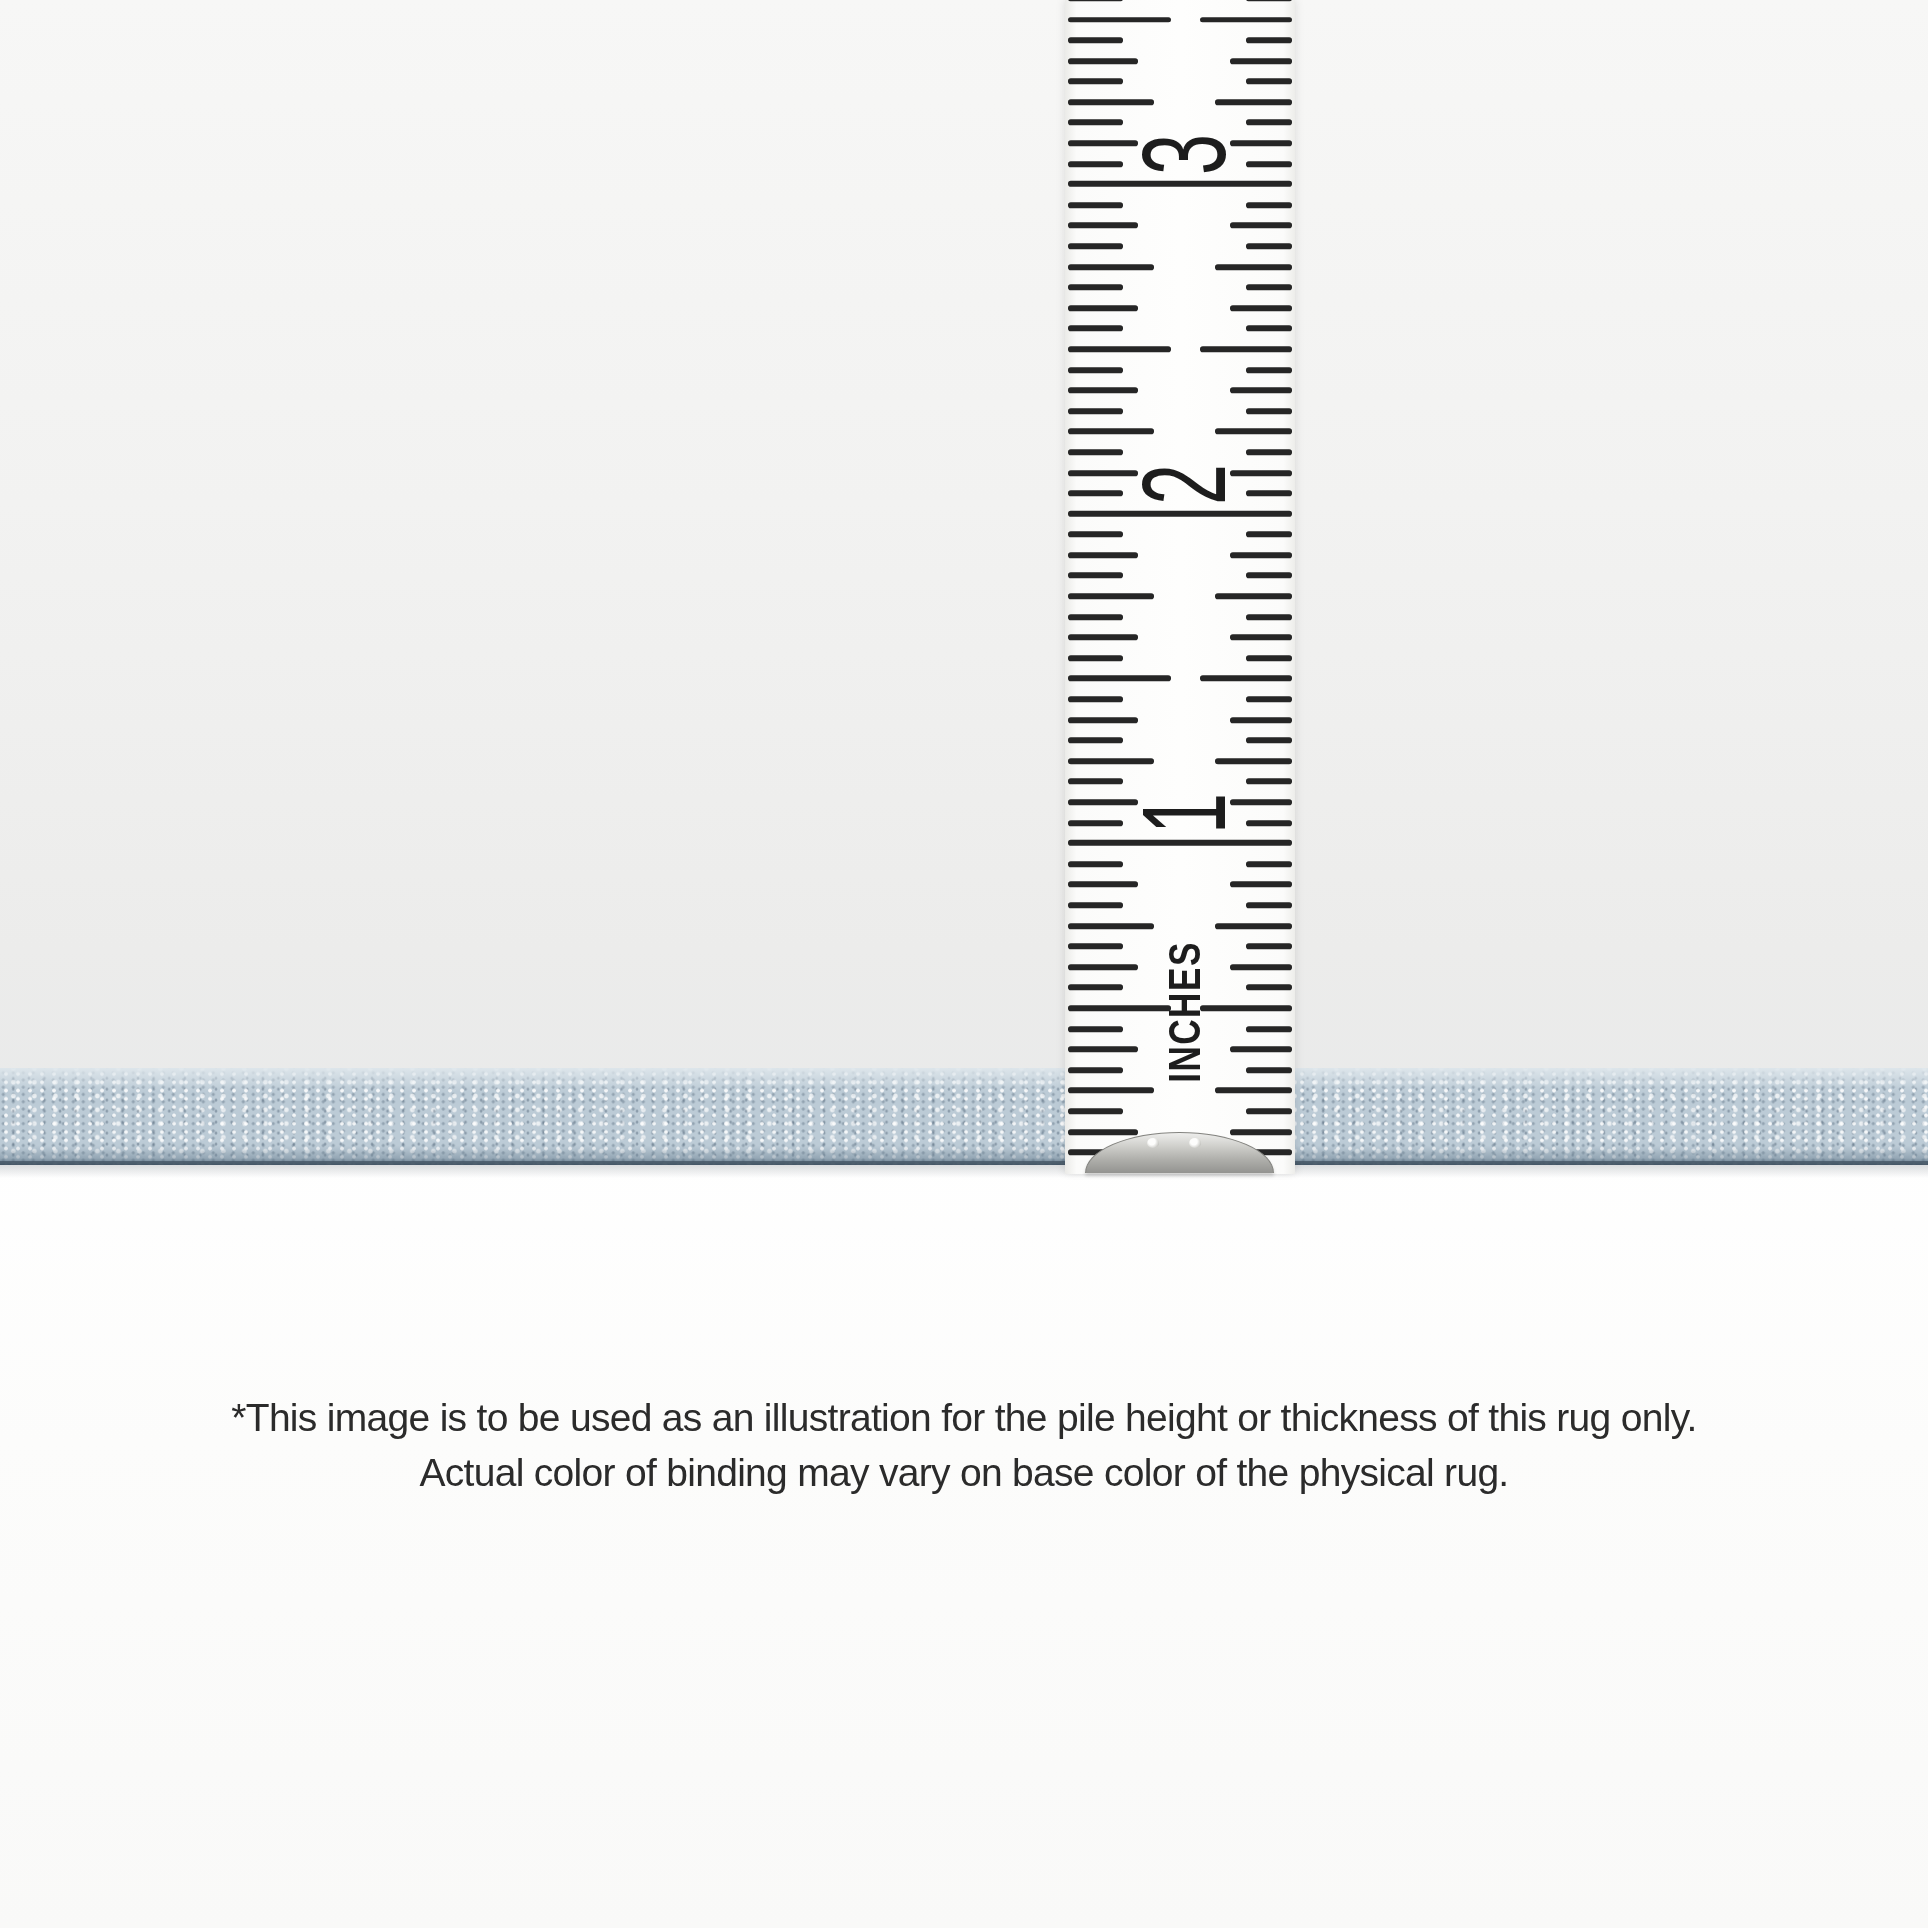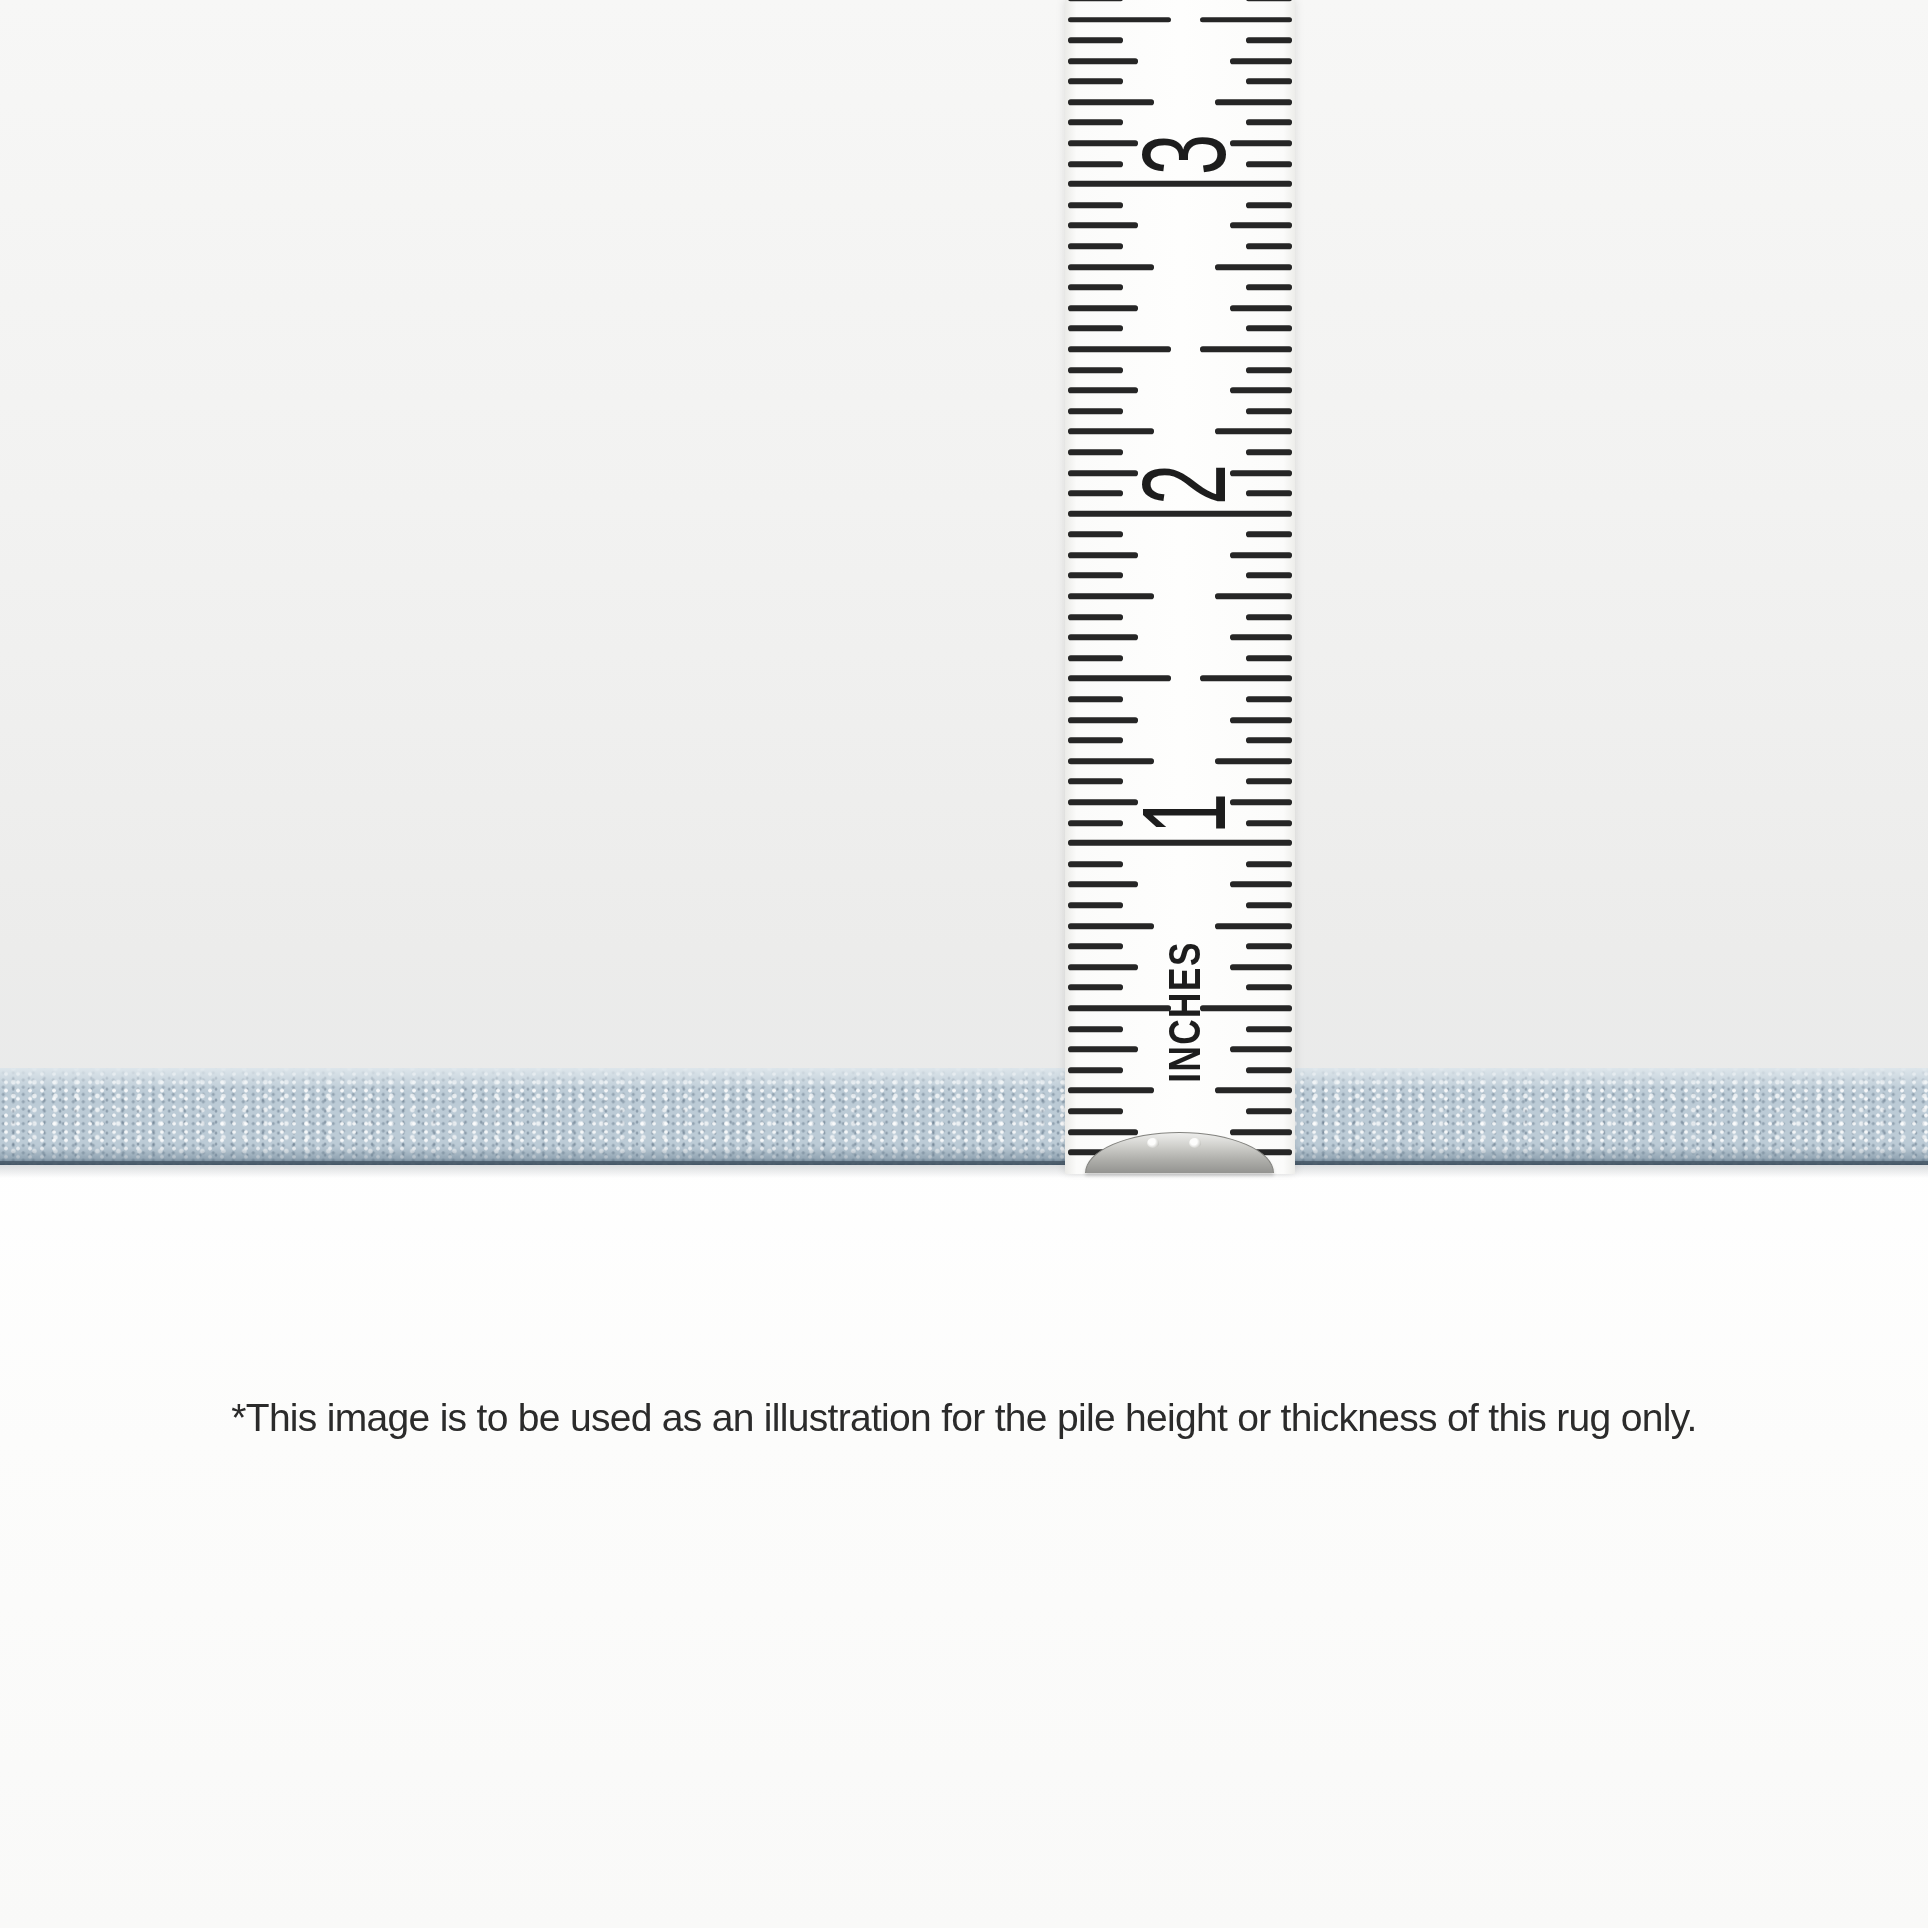--- a/index.html
+++ b/index.html
@@ -233,16 +233,17 @@
     <span>INCHES</span>
   </div>
 
   <div class="clip">
     <div class="rivet r1"></div>
     <div class="rivet r2"></div>
   </div>
 
   <div class="caption">
     <span class="line">*This image is to be used as an illustration for the pile height or thickness of this rug only.</span>
+    <span class="line">Actual color of binding may vary on base color of the physical rug.</span>
   </div>
 
 </div>
 
 
 </body></html>

